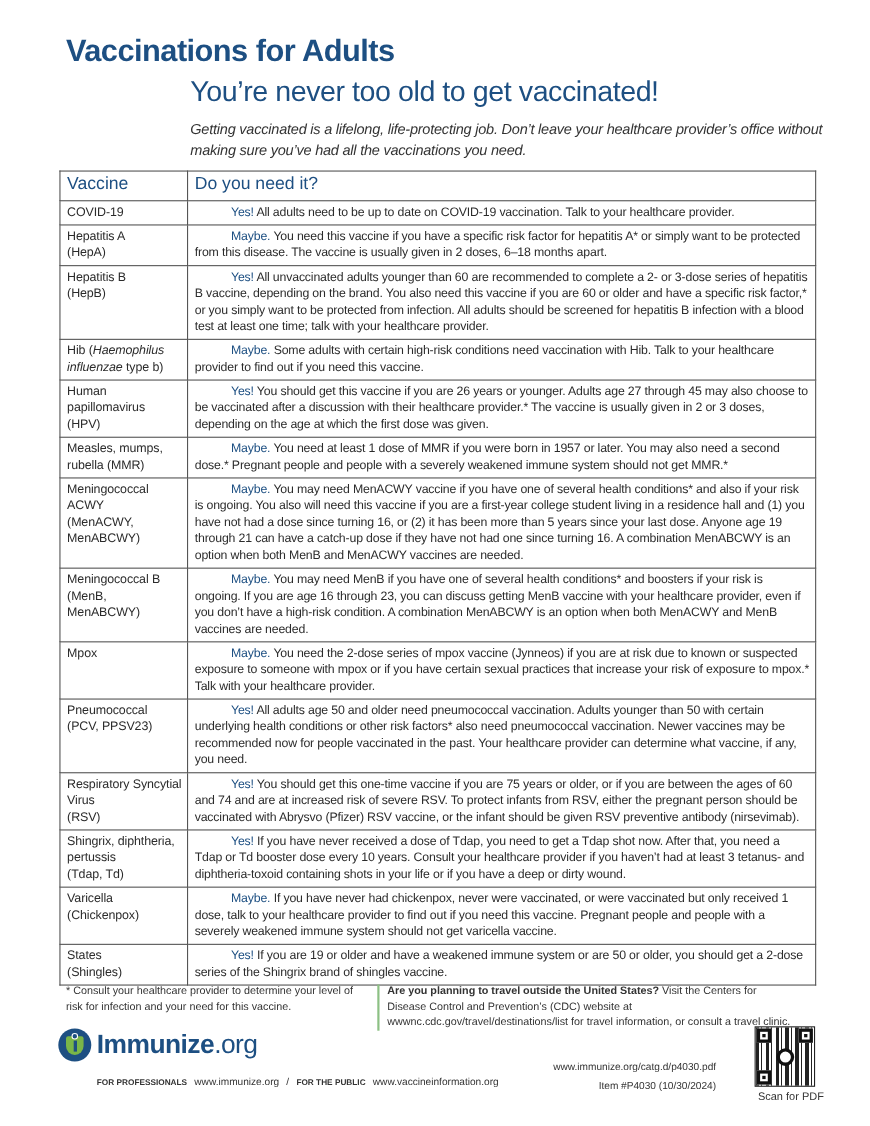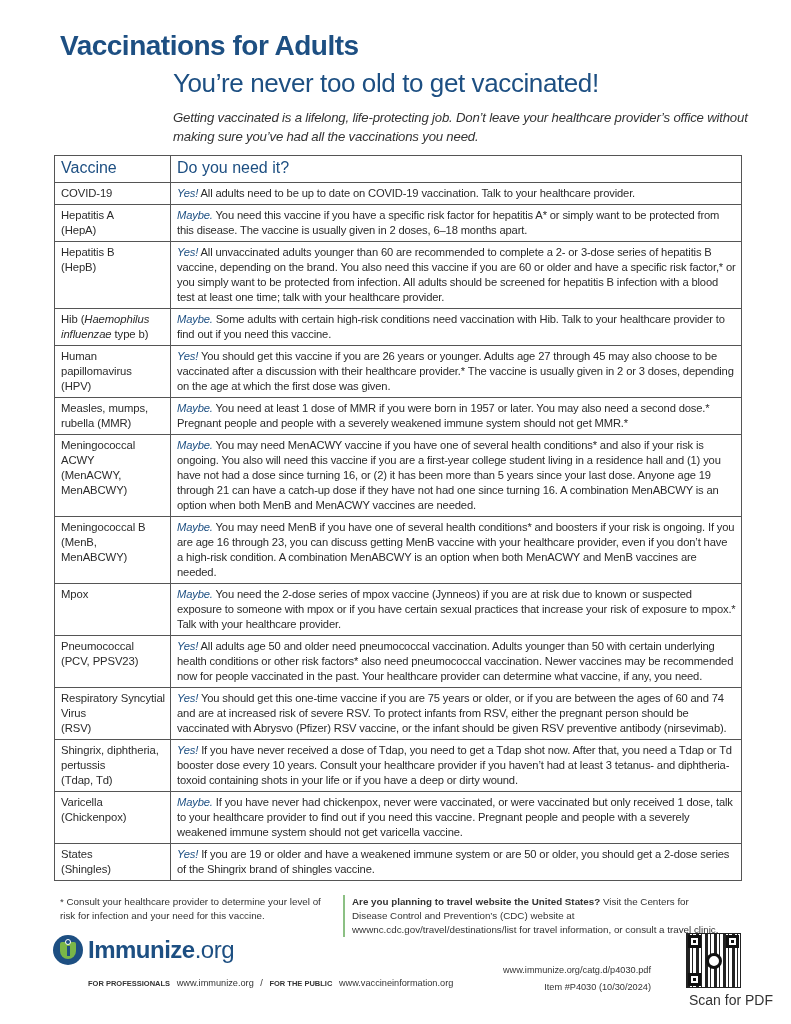--- a/index.html
+++ b/index.html
@@ -11,21 +11,21 @@
   .intro { position: absolute; left: 173px; top: 108px; width: 580px; font-size: 13.2px; font-style: italic; line-height: 19px; color: #333; letter-spacing: -0.2px; }
 
   table.vax { position: absolute; left: 54px; top: 155px; width: 688px; border-collapse: collapse; border: 1.5px solid #444; }
   table.vax td, table.vax th { border: 1px solid #555; vertical-align: top; text-align: left; }
   table.vax th { font-size: 16px; font-weight: normal; color: #1d4f82; padding: 3px 6px 3px 6px; height: 27px; margin-top: 12px; }
   table.vax th.c1 { width: 116px; }
   td.vname { font-size: 11.3px; line-height: 15px; padding: 3px 5px 3px 6px; color: #2b2b2b; letter-spacing: -0.1px; }
   td.vname .nm { font-weight: normal; }
   td.vname .ital { font-style: italic; }
   td.desc { font-size: 11.2px; line-height: 15px; padding: 3px 5px 3px 6px; color: #2b2b2b; letter-spacing: -0.15px; }
-  td.desc .verdict { font-style: italic; color: #1d4f82; }
+  td.desc .verdict { color: #1d4f82; margin-left: 33px; }
 
   .footnote { position: absolute; left: 60px; top: 895px; width: 275px; font-size: 9.8px; line-height: 14px; color: #333; }
   .travel { position: absolute; left: 343px; top: 895px; width: 380px; font-size: 9.8px; line-height: 14px; color: #333; border-left: 2px solid #8cc084; padding-left: 7px; }
   .travel b { font-weight: bold; }
 
   .logo { position: absolute; left: 53px; top: 935px; display: flex; align-items: center; }
   .logo-mark { width: 30px; height: 30px; border-radius: 50%; background: #1d4f82; position: relative; }
   .logo-mark .shield { position: absolute; left: 7px; top: 7px; width: 16px; height: 17px; background: #7ab648; border-radius: 2px 2px 8px 8px; }
   .logo-mark .dot { position: absolute; left: 12px; top: 4px; width: 6px; height: 6px; background: #1d4f82; border-radius: 50%; border: 1px solid #fff; }
   .logo-mark .bar { position: absolute; left: 14px; top: 11px; width: 3px; height: 10px; background: #1d4f82; }
@@ -37,21 +37,21 @@
   .footer-links span { margin-right: 4px; }
 
   .pubinfo { position: absolute; right: 140px; top: 962px; text-align: right; font-size: 9.2px; line-height: 17px; color: #333; }
 
   .qr { position: absolute; left: 686px; top: 933px; width: 55px; height: 55px; background:
         repeating-linear-gradient(90deg, #222 0 3px, #fff 3px 5px, #222 5px 6px, #fff 6px 9px),
         #fff; border: 1px solid #222; }
   .qr .corner { position: absolute; width: 13px; height: 13px; border: 3px solid #111; background: #fff; }
   .qr .corner::after { content: ""; position: absolute; left: 2px; top: 2px; width: 3px; height: 3px; background: #111; }
   .qr .center { position: absolute; left: 19px; top: 19px; width: 16px; height: 16px; border-radius: 50%; background: #fff; border: 3px solid #111; }
-  .qr-caption { position: absolute; left: 689px; top: 992px; font-size: 14px; color: #333; }
+  .qr-caption { position: absolute; left: 689px; top: 992px; font-size: 10px; color: #333; }
 </style>
 </head>
 <body>
 
 <div class="title">Vaccinations for Adults</div>
 <div class="subtitle">You’re never too old to get vaccinated!</div>
 <div class="intro">Getting vaccinated is a lifelong, life-protecting job. Don’t leave your healthcare provider’s office without making sure you’ve had all the vaccinations you need.</div>
 
 <table class="vax">
   <thead>
@@ -114,21 +114,21 @@
         <td class="desc"><span class="verdict">Maybe.</span><span> If you have never had chickenpox, never were vaccinated, or were vaccinated but only received 1 dose, talk to your healthcare provider to find out if you need this vaccine. Pregnant people and people with a severely weakened immune system should not get varicella vaccine.</span></td>
       </tr>
       <tr>
         <td class="vname"><span class="nm">States</span><div>(Shingles)</div></td>
         <td class="desc"><span class="verdict">Yes!</span><span> If you are 19 or older and have a weakened immune system or are 50 or older, you should get a 2-dose series of the Shingrix brand of shingles vaccine.</span></td>
       </tr>
     </tbody>
 </table>
 
 <div class="footnote">* Consult your healthcare provider to determine your level of risk for infection and your need for this vaccine.</div>
-<div class="travel"><b>Are you planning to travel website the United States?</b><span> Visit the Centers for Disease Control and Prevention’s (CDC) website at wwwnc.cdc.gov/travel/destinations/list for travel information, or consult a travel clinic.</span></div>
+<div class="travel"><b>Are you planning to travel outside the United States?</b><span> Visit the Centers for Disease Control and Prevention’s (CDC) website at wwwnc.cdc.gov/travel/destinations/list for travel information, or consult a travel clinic.</span></div>
 
 <div class="logo">
   <div class="logo-mark">
     <div class="shield"></div>
       <div class="dot"></div>
       <div class="bar"></div>
   </div>
   <div class="logo-text"><b>Immunize</b><span>.org</span></div>
 </div>
 

